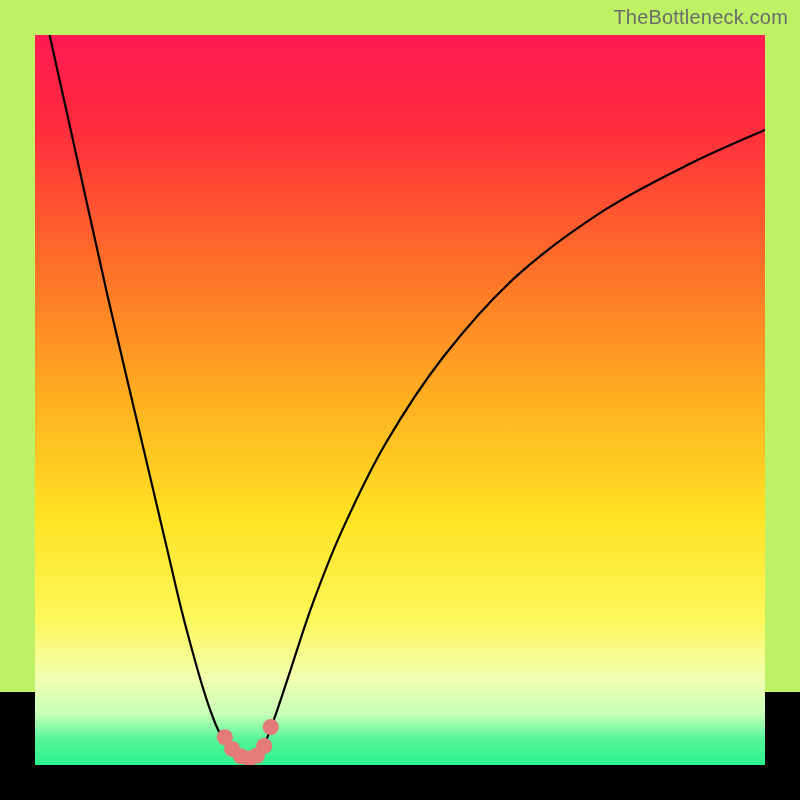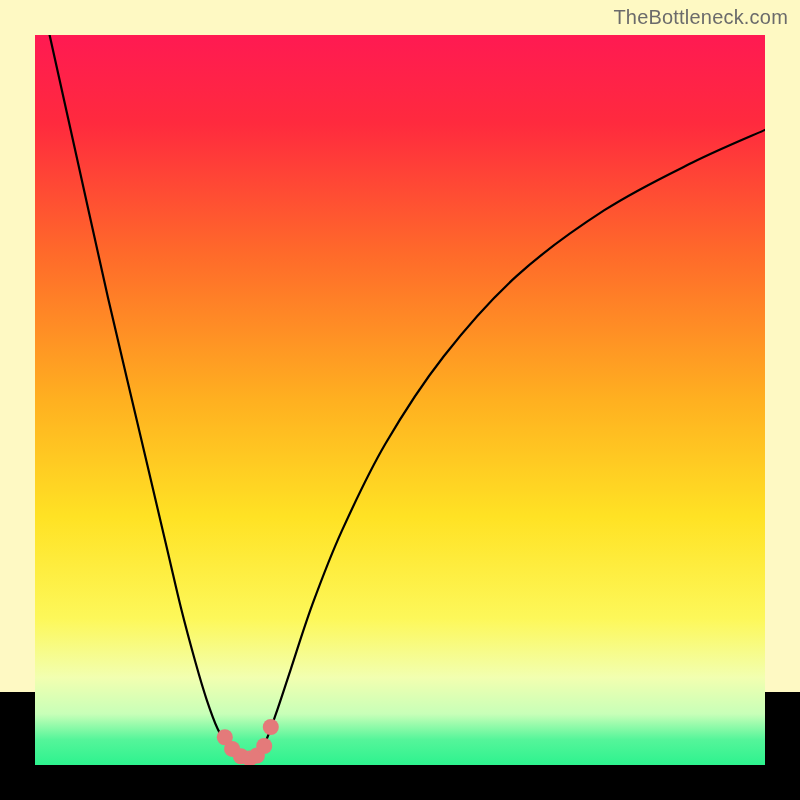--- a/index.html
+++ b/index.html
@@ -10,21 +10,21 @@
     background: #000000;
     overflow: hidden;
     font-family: Arial, Helvetica, sans-serif;
   }
   .frame {
     position: absolute;
     left: 0;
     top: 0;
     width: 800px;
     height: 692px;
-    background: #fef9c3;
+    background: #bef264;
   }
   .plot-area {
     position: absolute;
     left: 35px;
     top: 35px;
     width: 730px;
     height: 730px;
     overflow: hidden;
   }
   .gradient {

